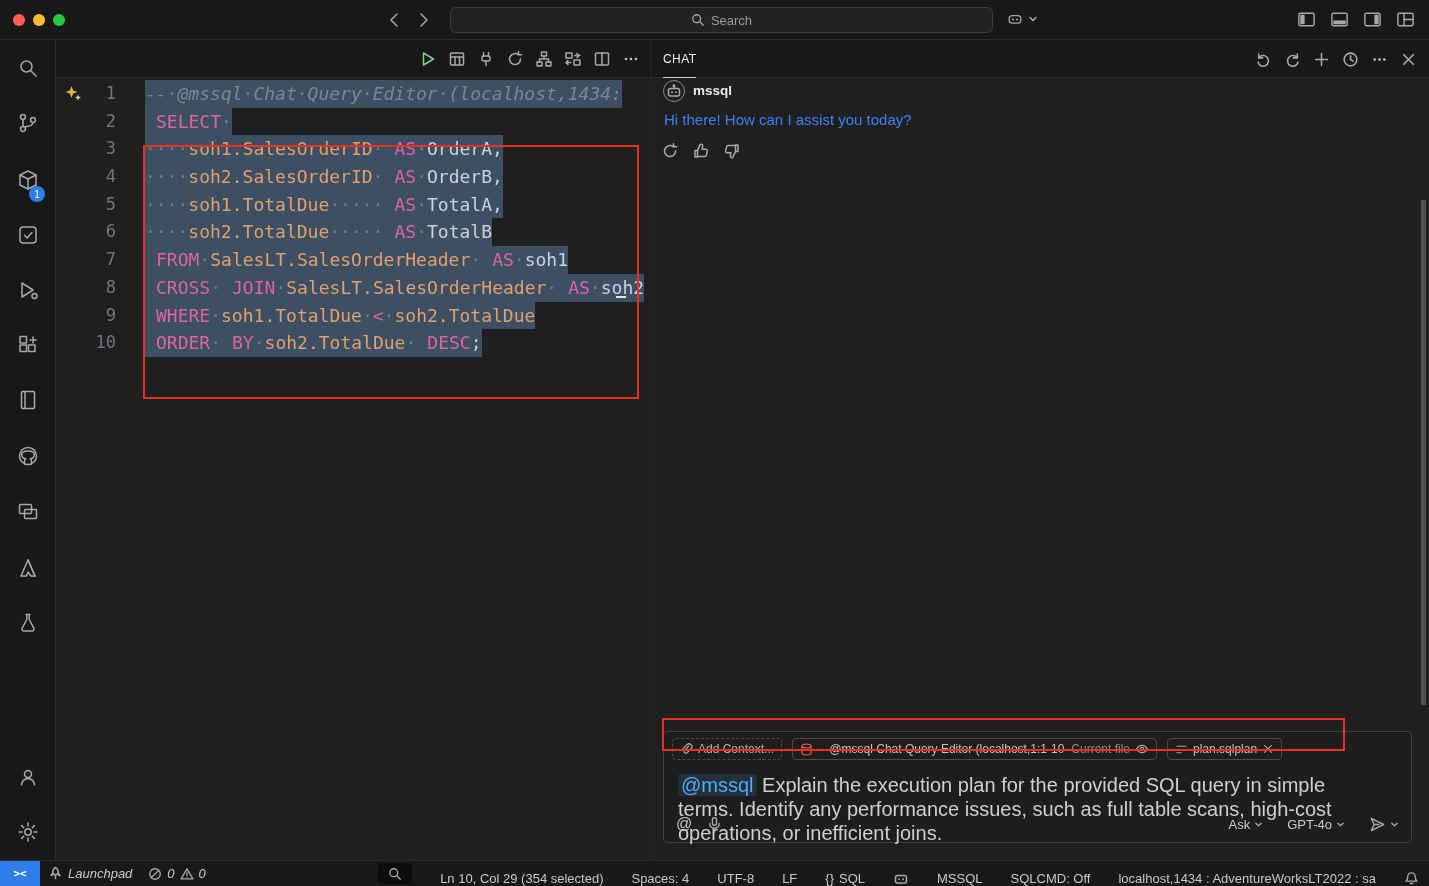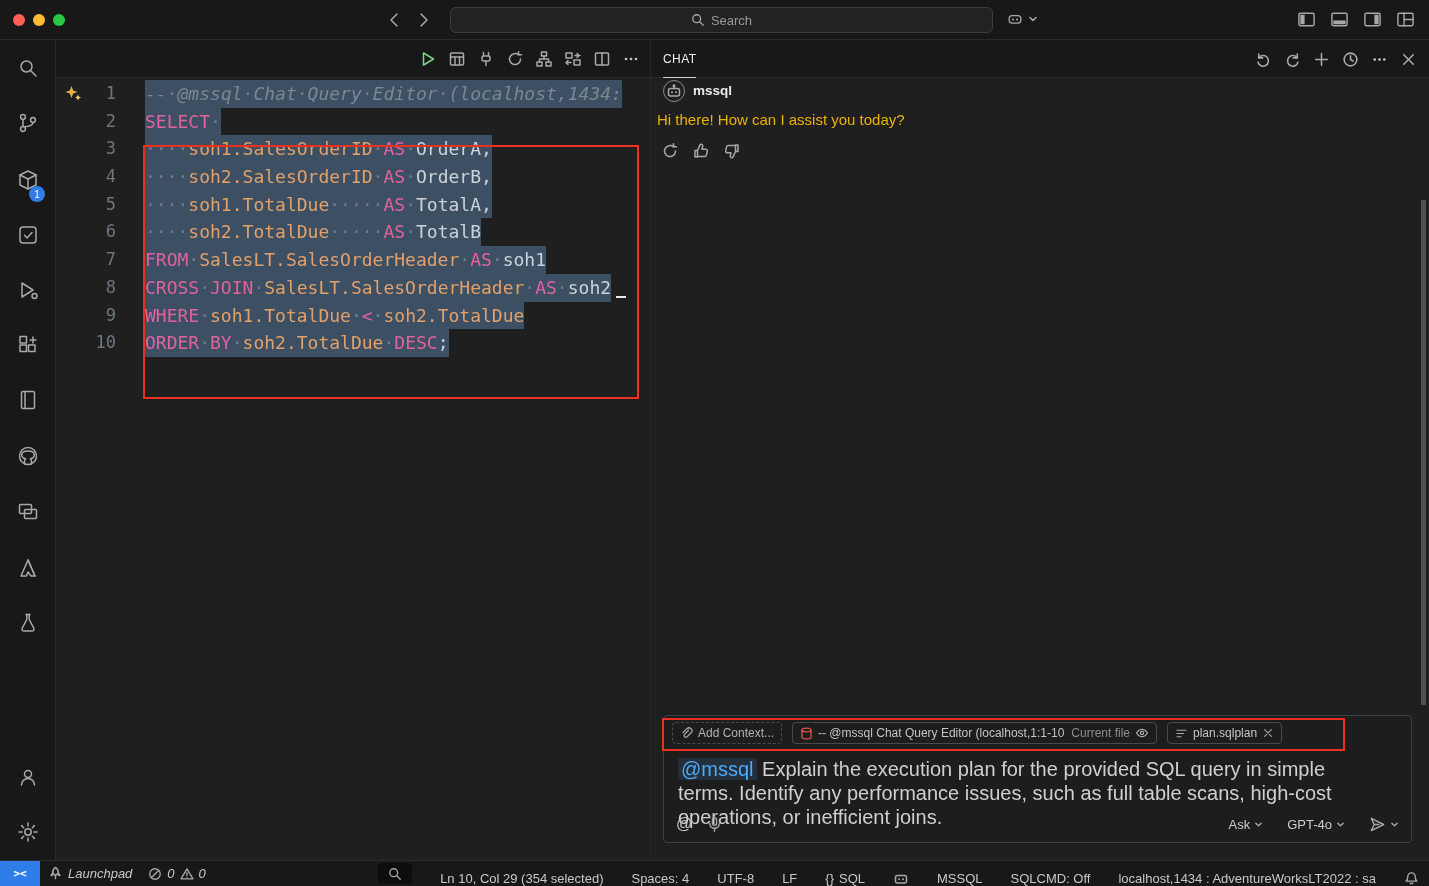--- a/index.html
+++ b/index.html
@@ -30,42 +30,42 @@
   #tab-active{position:absolute;left:0;top:0;width:330px;height:38px;background:#1f1f1f;border-right:1px solid #252525;
               display:flex;align-items:center;gap:7px;padding:0 10px;box-sizing:border-box;color:#d7d7d7;z-index:1;}
   #tab-active .tab-title{white-space:nowrap;overflow:hidden;}
   #editor-actions{position:absolute;right:10px;top:0;height:38px;display:flex;align-items:center;gap:11px;}
   #editor-body{position:absolute;left:0;top:39px;right:0;bottom:0;overflow:hidden;}
   #code-lines{position:absolute;left:0;top:1px;right:0;}
   .code-line{display:flex;height:27.7px;line-height:27.7px;font-family:"DejaVu Sans Mono",monospace;font-size:18px;white-space:pre;}
   .ln{width:60px;text-align:right;color:#6e7681;font-size:17px;flex:none;}
   .ct{margin-left:29px;}
   .sel{background:var(--selection,#3d4f63);}
-  .tk-k{color:var(--kw,#e0639f);}
+  .tk-k{color:var(--kw,#e0639f);padding-left:11px;}
   .tk-i{color:var(--ident,#e2a06b);}
   .tk-p{color:var(--plain,#ccd2da);}
   .tk-o{color:var(--kw,#e0639f);}
   .tk-c{color:var(--comment,#7c8794);font-style:italic;}
   .tk-w{color:rgba(190,200,212,.38);}
   #gutter-sparkle{position:absolute;left:8px;top:5px;}
   #editor-annotation{position:absolute;left:87px;top:66px;width:496px;height:254px;border:2px solid var(--annotation-red,#e8321f);box-sizing:border-box;z-index:3;}
   #text-cursor{position:absolute;left:560px;top:217px;width:10px;height:2px;background:#e8e8e8;z-index:2;}
 
   
   #chat-panel{position:absolute;left:650px;top:40px;right:0;bottom:26px;background:#1f1f1f;border-left:1px solid #262626;box-sizing:border-box;}
   #chat-header{position:absolute;left:0;top:0;right:0;height:38px;background:#181818;border-bottom:1px solid #2a2a2a;box-sizing:border-box;}
   #chat-title{position:absolute;left:12px;top:0;height:37px;line-height:38px;font-size:12px;letter-spacing:.4px;color:#f0f0f0;border-bottom:1px solid #cfcfcf;}
   #chat-header-actions{position:absolute;right:12px;top:0;height:38px;display:flex;align-items:center;gap:12px;}
   #chat-body{position:absolute;left:0;top:38px;right:0;bottom:0;}
   #chat-avatar{position:absolute;left:12px;top:2px;width:22px;height:22px;border:1px solid #8a8a8a;border-radius:50%;display:flex;align-items:center;justify-content:center;box-sizing:border-box;}
   #chat-author{position:absolute;left:42px;top:5px;font-weight:bold;color:#eaeaea;font-size:13.5px;}
-  #chat-message{position:absolute;left:6px;top:33px;font-size:15px;color:#eab308;}
+  #chat-message{position:absolute;left:13px;top:33px;font-size:15px;color:#3b82f6;}
   #chat-msg-actions{position:absolute;left:10px;top:64px;display:flex;gap:13px;}
   #chat-scrollbar{position:absolute;right:3px;top:122px;width:5px;height:505px;background:rgba(140,140,140,.45);}
-  #chat-input-widget{position:absolute;left:12px;right:17px;bottom:17px;height:128px;border:1px solid #3f3f46;border-radius:4px;background:#1d1d1d;box-sizing:border-box;}
+  #chat-input-widget{position:absolute;left:12px;right:17px;bottom:17px;height:112px;border:1px solid #3f3f46;border-radius:4px;background:#1d1d1d;box-sizing:border-box;}
   #chips-row{display:flex;gap:10px;padding:6px 8px;align-items:center;}
   .chip{display:flex;align-items:center;gap:5px;height:22px;padding:0 7px;border:1px solid #4a4a4a;border-radius:4px;font-size:12px;color:#c4c4c4;box-sizing:border-box;white-space:nowrap;}
   .chip .meta{color:#8d8d8d;margin-left:2px;}
   .chip-dashed{border-style:dashed;color:#b2b2b2;}
   #chat-input-text{padding:7px 26px 0 14px;font-size:20px;line-height:24px;color:#cfcfcf;}
   .mention{color:var(--accent-blue,#4daafc);background:rgba(77,170,252,.14);border-radius:3px;padding:0 3px;}
   #chat-input-toolbar{position:absolute;left:0;right:0;bottom:0;height:36px;display:flex;align-items:center;padding:0 12px;box-sizing:border-box;gap:14px;}
   .toolbar-right{margin-left:auto;display:flex;align-items:center;gap:24px;color:#cccccc;}
   .dd{display:inline-flex;align-items:center;gap:4px;}
   #chat-annotation{position:absolute;left:11px;top:678px;width:683px;height:33px;border:2px solid var(--annotation-red,#e8321f);box-sizing:border-box;z-index:3;}

